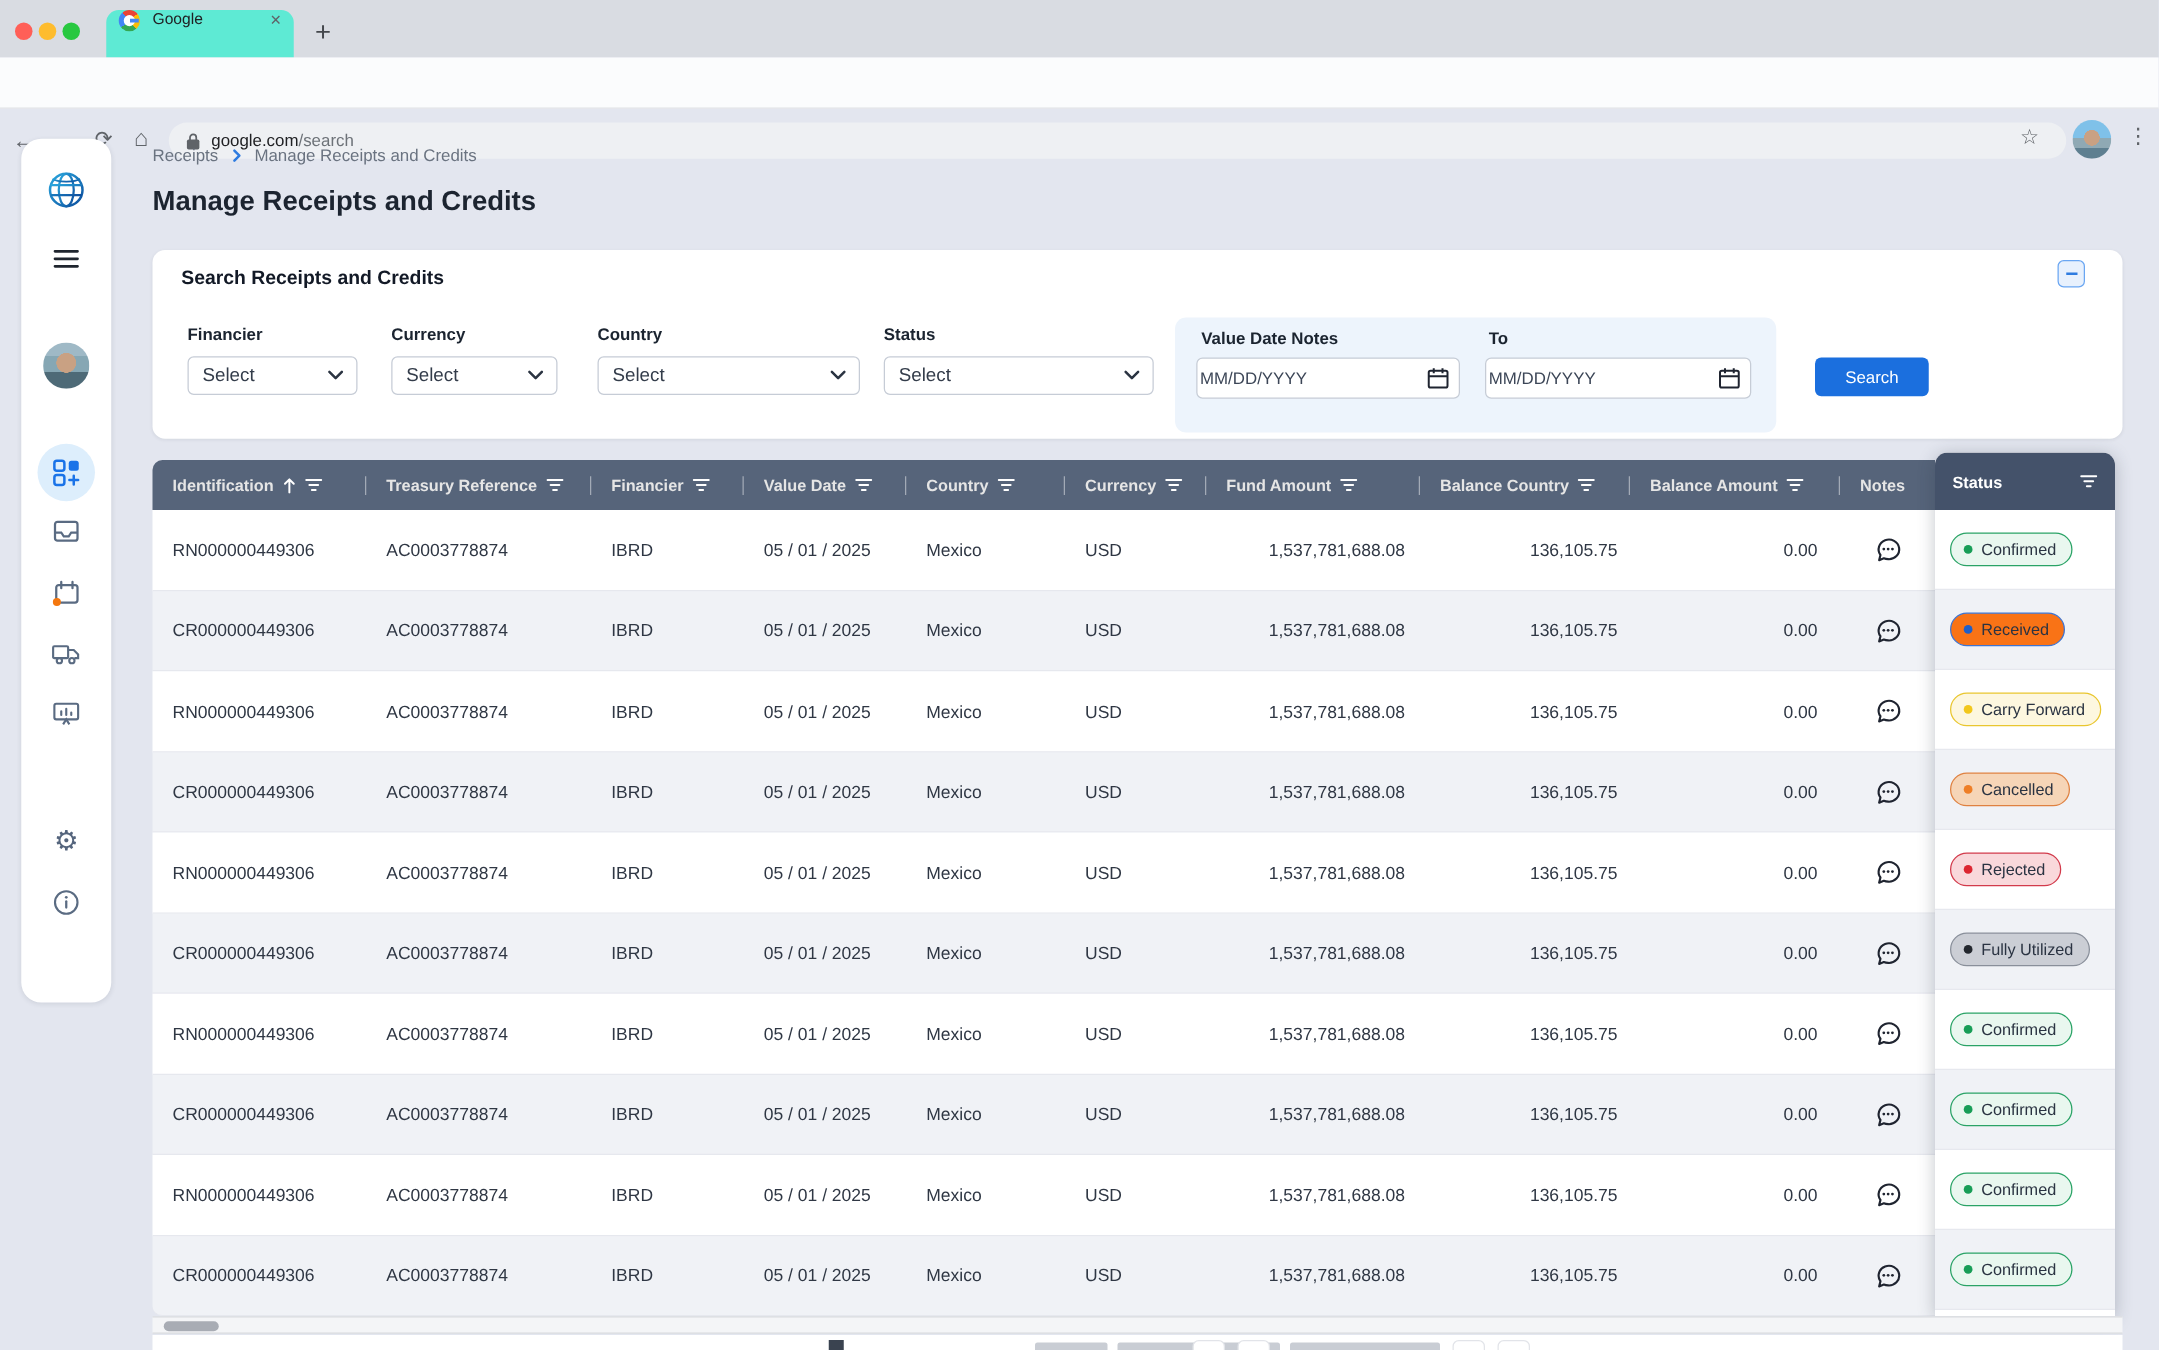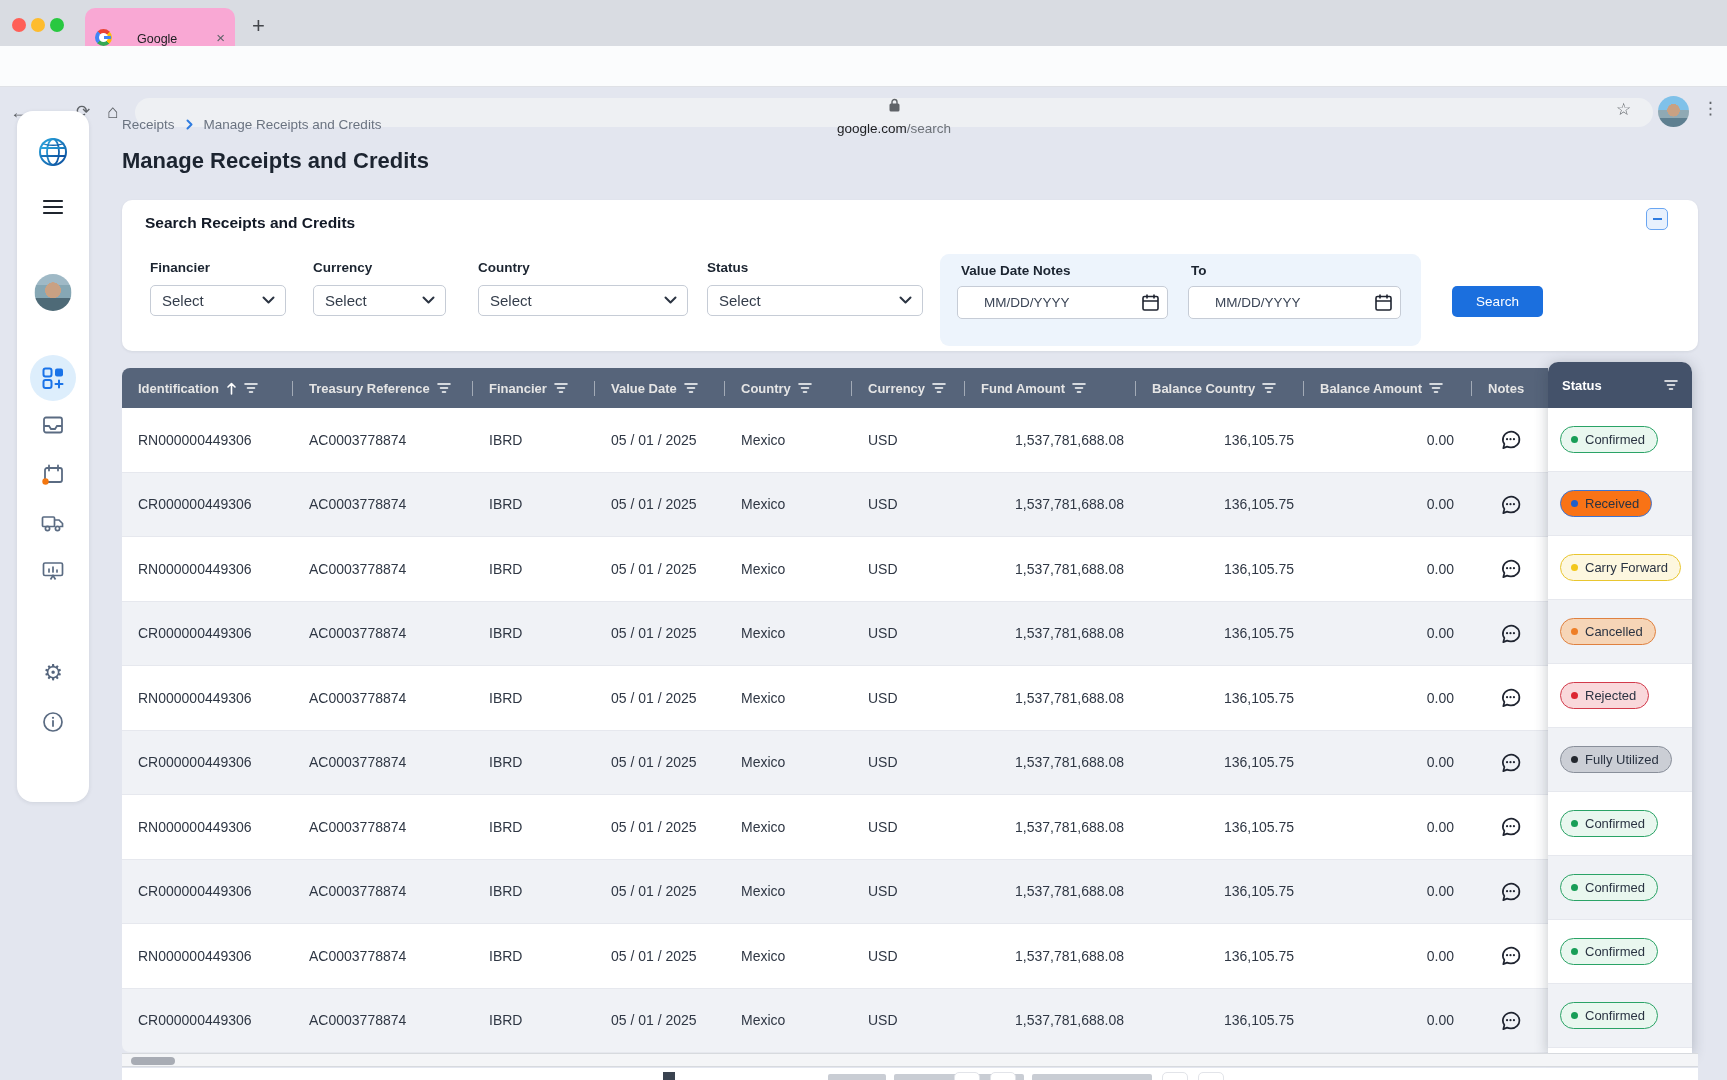--- a/index.html
+++ b/index.html
@@ -5,37 +5,37 @@
   * { margin:0; padding:0; box-sizing:border-box; }
   html,body { width:1727px; height:1080px; overflow:hidden; }
   body { font-family:"Liberation Sans", sans-serif; background:#e3e6ef; position:relative; }
 
   
   .tabstrip { position:absolute; left:0; top:0; width:1727px; height:46px; background:#d9dce2; }
   .traffic { position:absolute; top:18px; width:14px; height:14px; border-radius:50%; }
   .t-red { left:12px; background:#ff5f57; }
   .t-yellow { left:31px; background:#febc2e; }
   .t-green { left:50px; background:#28c840; }
-  .tab { position:absolute; left:85px; top:8px; width:150px; height:38px; background:#f9a8d4;
-         border-radius:10px 10px 0 0; display:flex; align-items:flex-end; padding:0 10px; gap:25px; }
+  .tab { position:absolute; left:85px; top:8px; width:150px; height:38px; background:#5eead4;
+         border-radius:10px 10px 0 0; display:flex; align-items:flex-start; padding:0 10px; gap:10px; }
   .gicon { width:17px; height:17px; border-radius:50%; position:relative; flex:0 0 auto;
            background:conic-gradient(from -40deg,#ea4335 0 90deg,#fbbc05 90deg 180deg,#34a853 180deg 270deg,#4285f4 270deg 360deg); }
   .gicon::after { content:""; position:absolute; left:4px; top:4px; width:9px; height:9px; border-radius:50%; background:#fff; }
   .gicon::before { content:""; position:absolute; right:1px; top:7px; width:7px; height:3px; background:#4285f4; z-index:1; }
   .tab-title { font-size:12.5px; color:#202124; flex:1 1 auto; }
   .tab-close { font-size:15px; color:#5f6368; cursor:default; }
   .newtab { position:absolute; left:252px; top:12px; font-size:22px; color:#44474c; line-height:28px; }
   .toolbar { position:absolute; left:0; top:46px; width:1727px; height:41px; background:#fbfcfd; border-bottom:1px solid #dfe1e6; }
   .navic { position:absolute; top:52px; font-size:18px; color:#5f6368; width:26px; text-align:center; line-height:28px; }
   .nv-back { left:6px; }
   .nv-fwd { left:38px; color:#b6bac0; }
   .nv-reload { left:70px; font-size:17px; }
   .nv-home { left:100px; font-size:19px; }
   .omnibox { position:absolute; left:135px; top:52px; width:1518px; height:29px; background:#eef0f3;
-             border-radius:15px; display:flex; align-items:center; padding:0 14px; gap:9px;flex-direction:column; }
+             border-radius:15px; display:flex; align-items:center; padding:0 14px; gap:9px; }
   .lock { flex:0 0 auto; }
   .url { font-size:13.5px; color:#202124; }
   .url .path { color:#6d7278; }
   .star { position:absolute; left:1616px; top:53px; font-size:17px; color:#5f6368; }
   .avatar-chrome { position:absolute; left:1658px; top:50px; width:31px; height:31px; border-radius:50%;
     background: radial-gradient(circle at 50% 46%, #c9a183 0 27%, rgba(0,0,0,0) 28%),
                 linear-gradient(180deg,#7fc1e9 0 46%, #8fa9b4 46% 72%, #5e7f90 72% 100%); }
   .kebab { position:absolute; left:1702px; top:52px; font-size:17px; color:#5f6368; letter-spacing:0; }
 
   
@@ -74,21 +74,21 @@
             align-items:center; justify-content:space-between; padding:0 10px 0 11px; font-size:15px; color:#333c4a; }
   .f-financier { left:28px; top:60px; width:136px; }
   .f-currency  { left:191px; top:60px; width:133px; }
   .f-country   { left:356px; top:60px; width:210px; }
   .f-status    { left:585px; top:60px; width:216px; }
   .date-panel { position:absolute; left:818px; top:54px; width:481px; height:92px; background:#edf4fc; border-radius:9px; }
   .dp-label { position:absolute; font-size:13.5px; font-weight:bold; color:#1b2430; top:9px; }
   .dpl-from { left:21px; } .dpl-to { left:251px; }
   .date-wrap { position:absolute; top:32px; height:33px; }
   .dw-from { left:17px; width:211px; } .dw-to { left:248px; width:213px; }
-  .date-input { width:100%; height:100%; border:1px solid #c6ccd6; border-radius:5px; padding:0 30px 0 26px;
+  .date-input { width:100%; height:100%; border:1px solid #c6ccd6; border-radius:5px; padding:0 30px 0 2px;
                 font-size:13.5px; color:#3c4657; font-family:"Liberation Sans",sans-serif; background:#fff; }
   .date-input::placeholder { color:#3c4657; opacity:1; }
   .cal-ic { position:absolute; right:8px; top:7px; pointer-events:none; }
   .search-btn { position:absolute; left:1330px; top:86px; width:91px; height:31px; background:#1b6fde; color:#fff;
                 border:none; border-radius:5px; font-size:13.5px; font-family:"Liberation Sans",sans-serif; }
 
   
   .thead { position:absolute; left:122px; top:368px; width:1426px; height:40px; background:#56647a;
            border-radius:8px 0 0 0; display:flex; color:#e5e5e5; }
   .hcell { display:flex; align-items:center; gap:7px; padding-left:16px; position:relative;

